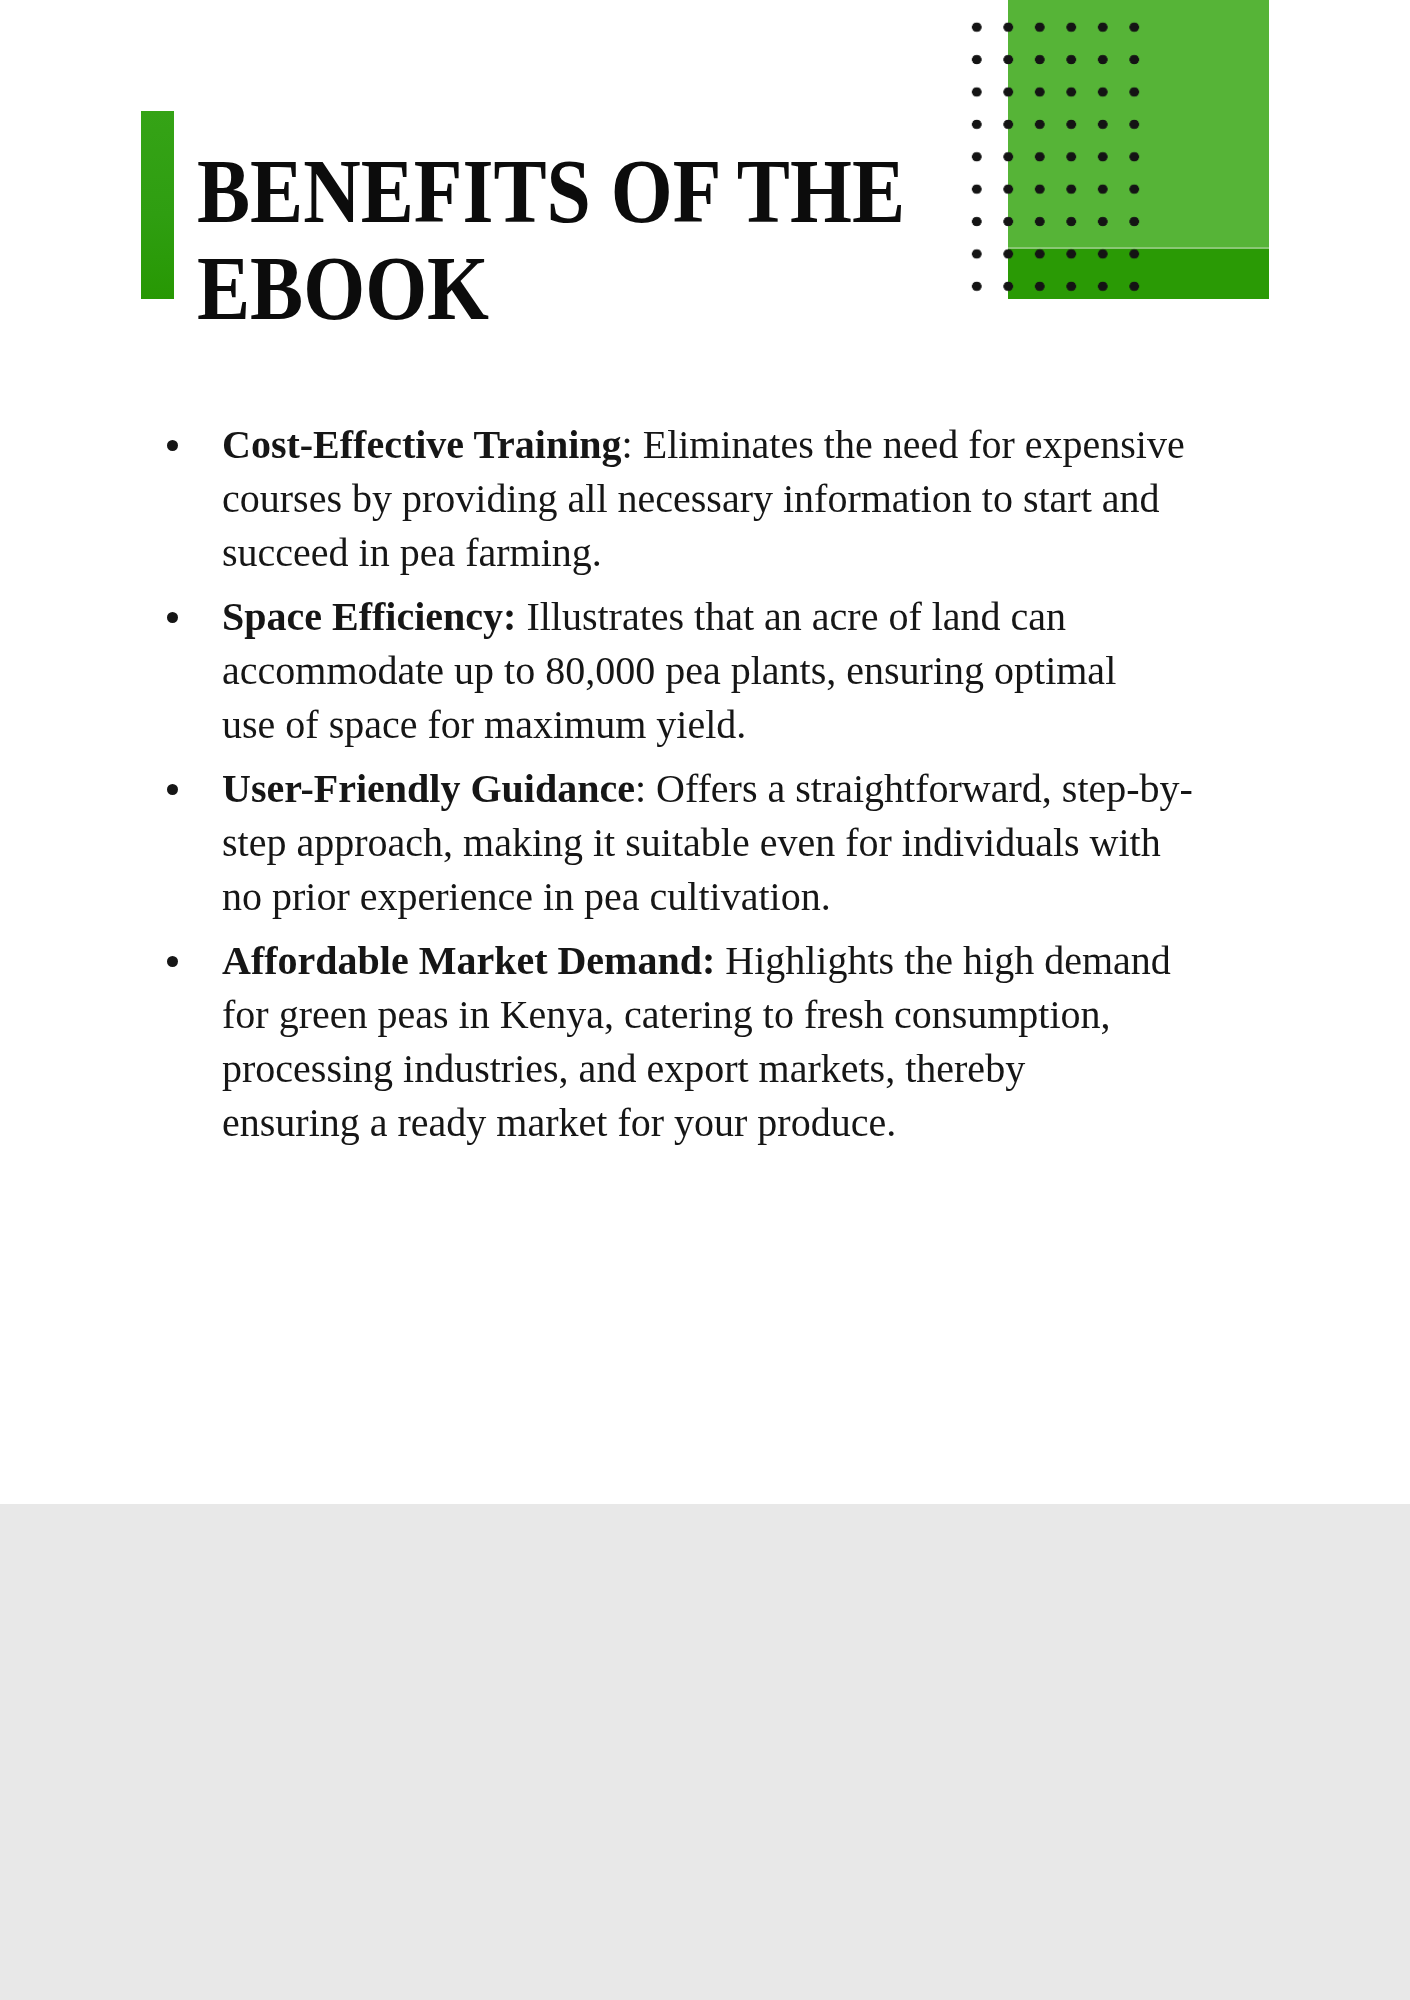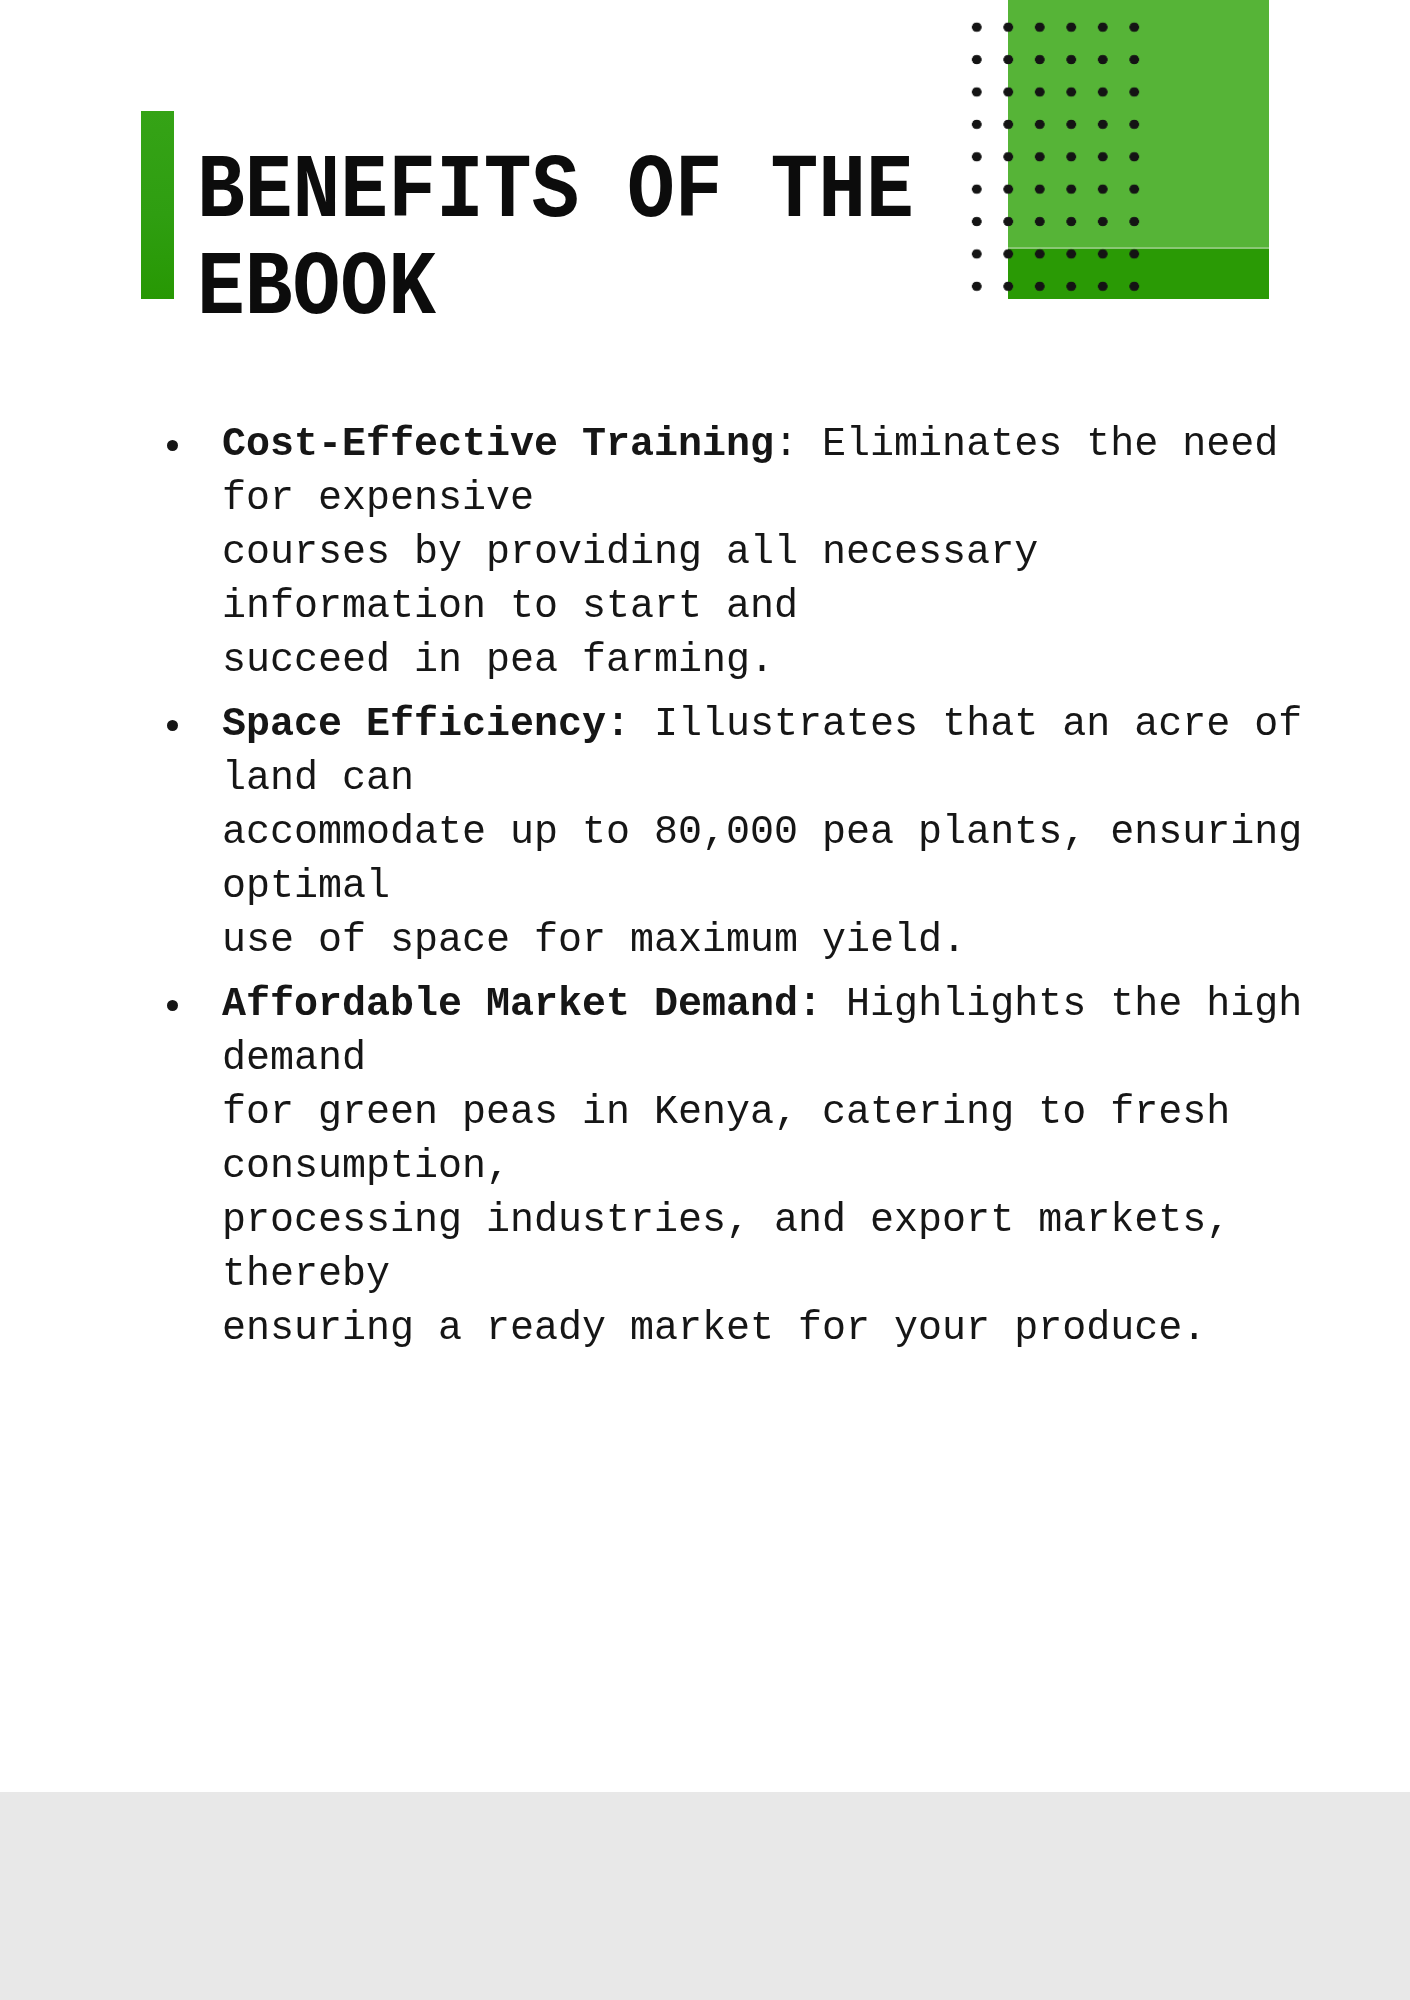--- a/index.html
+++ b/index.html
@@ -7,25 +7,25 @@
     --block-green-light:#56b437;
     --block-green-dark:#2a9a05;
     --dot-black:#141414;
     --text-black:#161616;
     --page-bg:#ffffff;
   }
   html,body{margin:0;padding:0;}
   body{background:#e8e8e8;}
   .page{
     position:relative;
-    width:1410px;height:1792px;
+    width:1410px;height:1504px;
     margin:0 auto;
     background:var(--page-bg);
     overflow:hidden;
-    font-family:Liberation Mono, monospace;
+    font-family:Liberation Serif, serif;
     color:var(--text-black);
   }
 
   
   .decor-block{
     position:absolute;
     left:1008px;top:0;width:261px;height:299px;
     background:var(--block-green-light);
   }
   .decor-strip{
@@ -97,19 +97,22 @@
 
   <h1 class="title"><span>BENEFITS OF THE</span><br><span>EBOOK</span></h1>
 
   <ul class="benefits">
     <li><span class="term">Cost-Effective Training</span><span class="desc">: Eliminates the need for expensive
 courses by providing all necessary information to start and
 succeed in pea farming.</span></li>
     <li><span class="term">Space Efficiency:</span><span class="desc"> Illustrates that an acre of land can
 accommodate up to 80,000 pea plants, ensuring optimal
 use of space for maximum yield.</span></li>
+    <li><span class="term">User-Friendly Guidance</span><span class="desc">: Offers a straightforward, step-by-
+step approach, making it suitable even for individuals with
+no prior experience in pea cultivation.</span></li>
     <li><span class="term">Affordable Market Demand:</span><span class="desc"> Highlights the high demand
 for green peas in Kenya, catering to fresh consumption,
 processing industries, and export markets, thereby
 ensuring a ready market for your produce.</span></li>
   </ul>
 
 </div>
 
 </body></html>

